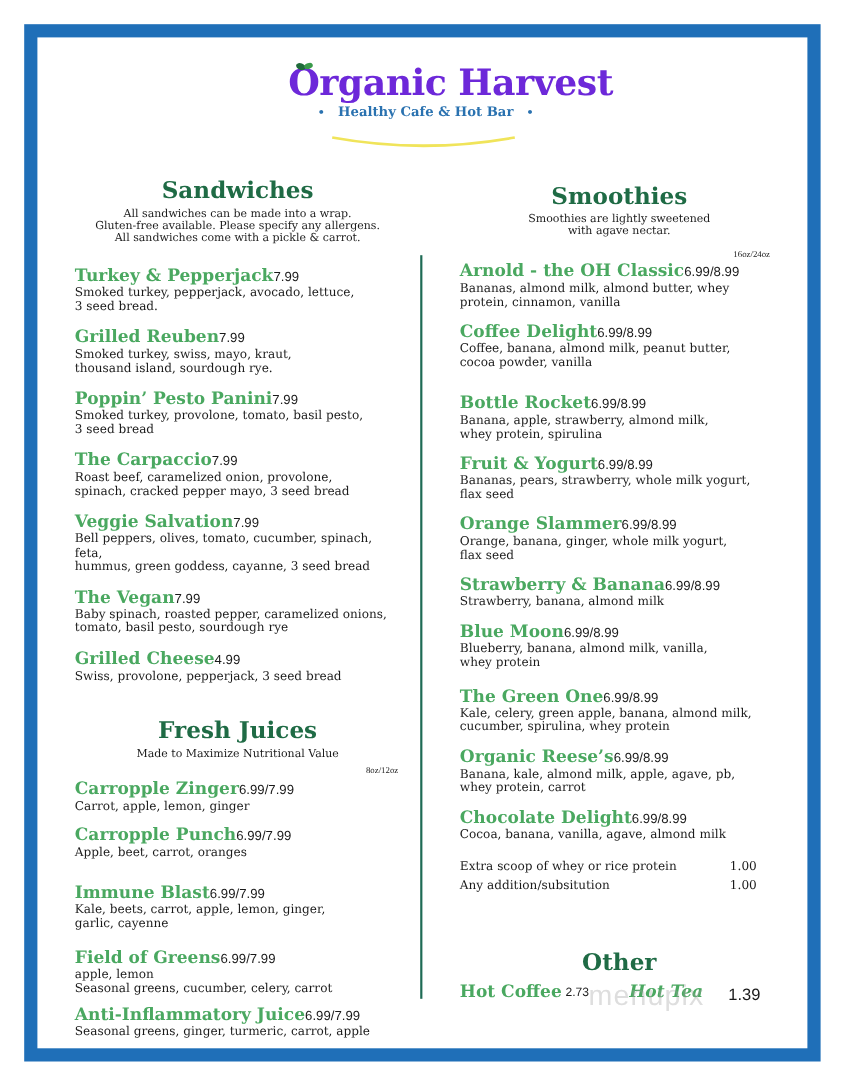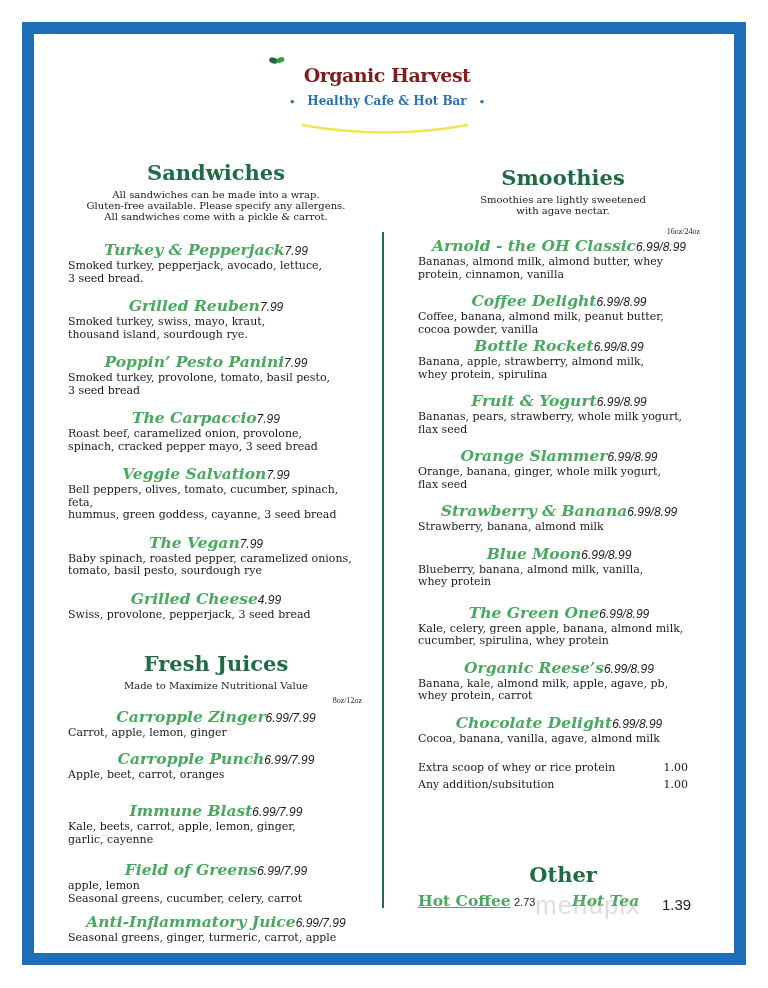--- a/index.html
+++ b/index.html
@@ -1,33 +1,33 @@
 <!DOCTYPE html>
 <html><head>
 <meta charset="utf-8">
 <style>
   html, body { margin:0; padding:0; }
   body { width:768px; height:988px; background:#ffffff; position:relative; overflow:hidden; font-family:"DejaVu Serif", serif; color:#1a1a1a; }
   .frame { position:absolute; left:22px; top:22px; width:700px; height:919px; border:12px solid #1f6fb8; background:#fff; }
   .logo { position:absolute; left:262px; top:58px; width:250px; height:80px; text-align:center; }
-  .logo-title { font-family:"DejaVu Serif", serif; font-weight:bold; color:#7f1d1d; font-size:19px; letter-spacing:-0.5px; line-height:34px; white-space:nowrap; }
+  .logo-title { font-family:"DejaVu Serif", serif; font-weight:bold; color:#6d28d9; font-size:33px; letter-spacing:-0.5px; line-height:34px; white-space:nowrap; }
   .logo-leaf { position:absolute; left:7px; top:-2px; width:16px; height:9px; }
   .logo-sub { font-family:"DejaVu Serif", serif; font-weight:bold; color:#2a72b0; font-size:12px; margin-top:2px; white-space:nowrap; }
   .logo-sub .dot { color:#2a72b0; margin:0 12px; font-size:10px; }
   .swoosh { position:absolute; left:300px; top:122px; width:170px; height:14px; }
 
   .col { position:absolute; }
   .col-left { left:68px; width:296px; top:160px; }
   .col-right { left:418px; width:290px; top:165px; }
 
   .sec-title { font-family:"DejaVu Serif", serif; font-weight:bold; color:#1f6b45; font-size:21px; text-align:center; line-height:26px; }
   .sec-note { font-family:"DejaVu Serif", serif; font-size:10px; text-align:center; line-height:11px; color:#1a1a1a; }
 
   .item { position:relative; }
-  .item-row { display:flex; justify-content:center; align-items:baseline;font-style:italic; }
+  .item-row { display:flex; justify-content:flex-start; align-items:baseline; }
   .item-name { font-family:"DejaVu Serif", serif; font-weight:bold; color:#4aa860; font-size:15.5px; line-height:20px; white-space:nowrap; }
   .item-price { font-family:"Liberation Sans", sans-serif; font-size:12px; color:#1a1a1a; white-space:nowrap; }
   .item-desc { font-family:"DejaVu Serif", serif; font-size:11px; line-height:12.5px; color:#1a1a1a; }
   .size-label { font-family:Liberation Serif, serif; font-size:8px; color:#1a1a1a; text-align:right; position:absolute; }
 
   .divider { position:absolute; left:382px; top:232px; width:2px; height:676px; background:#1f6b55; }
 
   .extra-row { display:flex; justify-content:space-between; font-family:"DejaVu Serif", serif; font-size:11px; line-height:17px; }
 
   .watermark { position:absolute; left:535px; top:890px; font-family:"Liberation Sans", sans-serif; font-size:26px; color:rgba(160,160,160,0.35); letter-spacing:1px; }
@@ -179,21 +179,21 @@
       <div class="item-desc">protein, cinnamon, vanilla</div>
     </div>
     <div class="item" style="margin-top:10px; padding-right:8px;">
       <div class="item-row">
           <span class="item-name">Coffee Delight</span>
           <span class="item-price">6.99/8.99</span>
         </div>
       <div class="item-desc">Coffee, banana, almond milk, peanut butter,</div>
       <div class="item-desc">cocoa powder, vanilla</div>
     </div>
-    <div class="item" style="margin-top:0; padding-right:8px;">
+    <div class="item" style="margin-top:20px; padding-right:8px;">
       <div class="item-row">
           <span class="item-name">Bottle Rocket</span>
           <span class="item-price">6.99/8.99</span>
         </div>
       <div class="item-desc">Banana, apple, strawberry, almond milk,</div>
       <div class="item-desc">whey protein, spirulina</div>
     </div>
     <div class="item" style="margin-top:10px; padding-right:8px;">
       <div class="item-row">
           <span class="item-name">Fruit &amp; Yogurt</span>
@@ -258,20 +258,20 @@
           <span>Any addition/subsitution</span>
           <span>1.00</span>
         </div>
     </div>
   </div>
 </div>
 
 <div style="position:absolute; left:418px; top:862px; width:290px;">
   <div class="sec-title">Other</div>
   <div style="position:relative; height:22px; margin-top:3px;">
-    <span class="item-name" style="position:absolute; left:0; top:0;text-decoration:underline;">Hot Coffee</span>
+    <span class="item-name" style="position:absolute; left:0; top:0;">Hot Coffee</span>
     <span class="item-price" style="position:absolute; left:96px; top:5px; font-size:11px;">2.73</span>
     <span class="item-name" style="position:absolute; left:154px; top:0;font-style:italic;">Hot Tea</span>
     <span class="item-price" style="position:absolute; left:244px; top:5px; font-size:15px;">1.39</span>
   </div>
 </div>
 
 <div class="watermark">menupix</div>
 
 </body></html>

